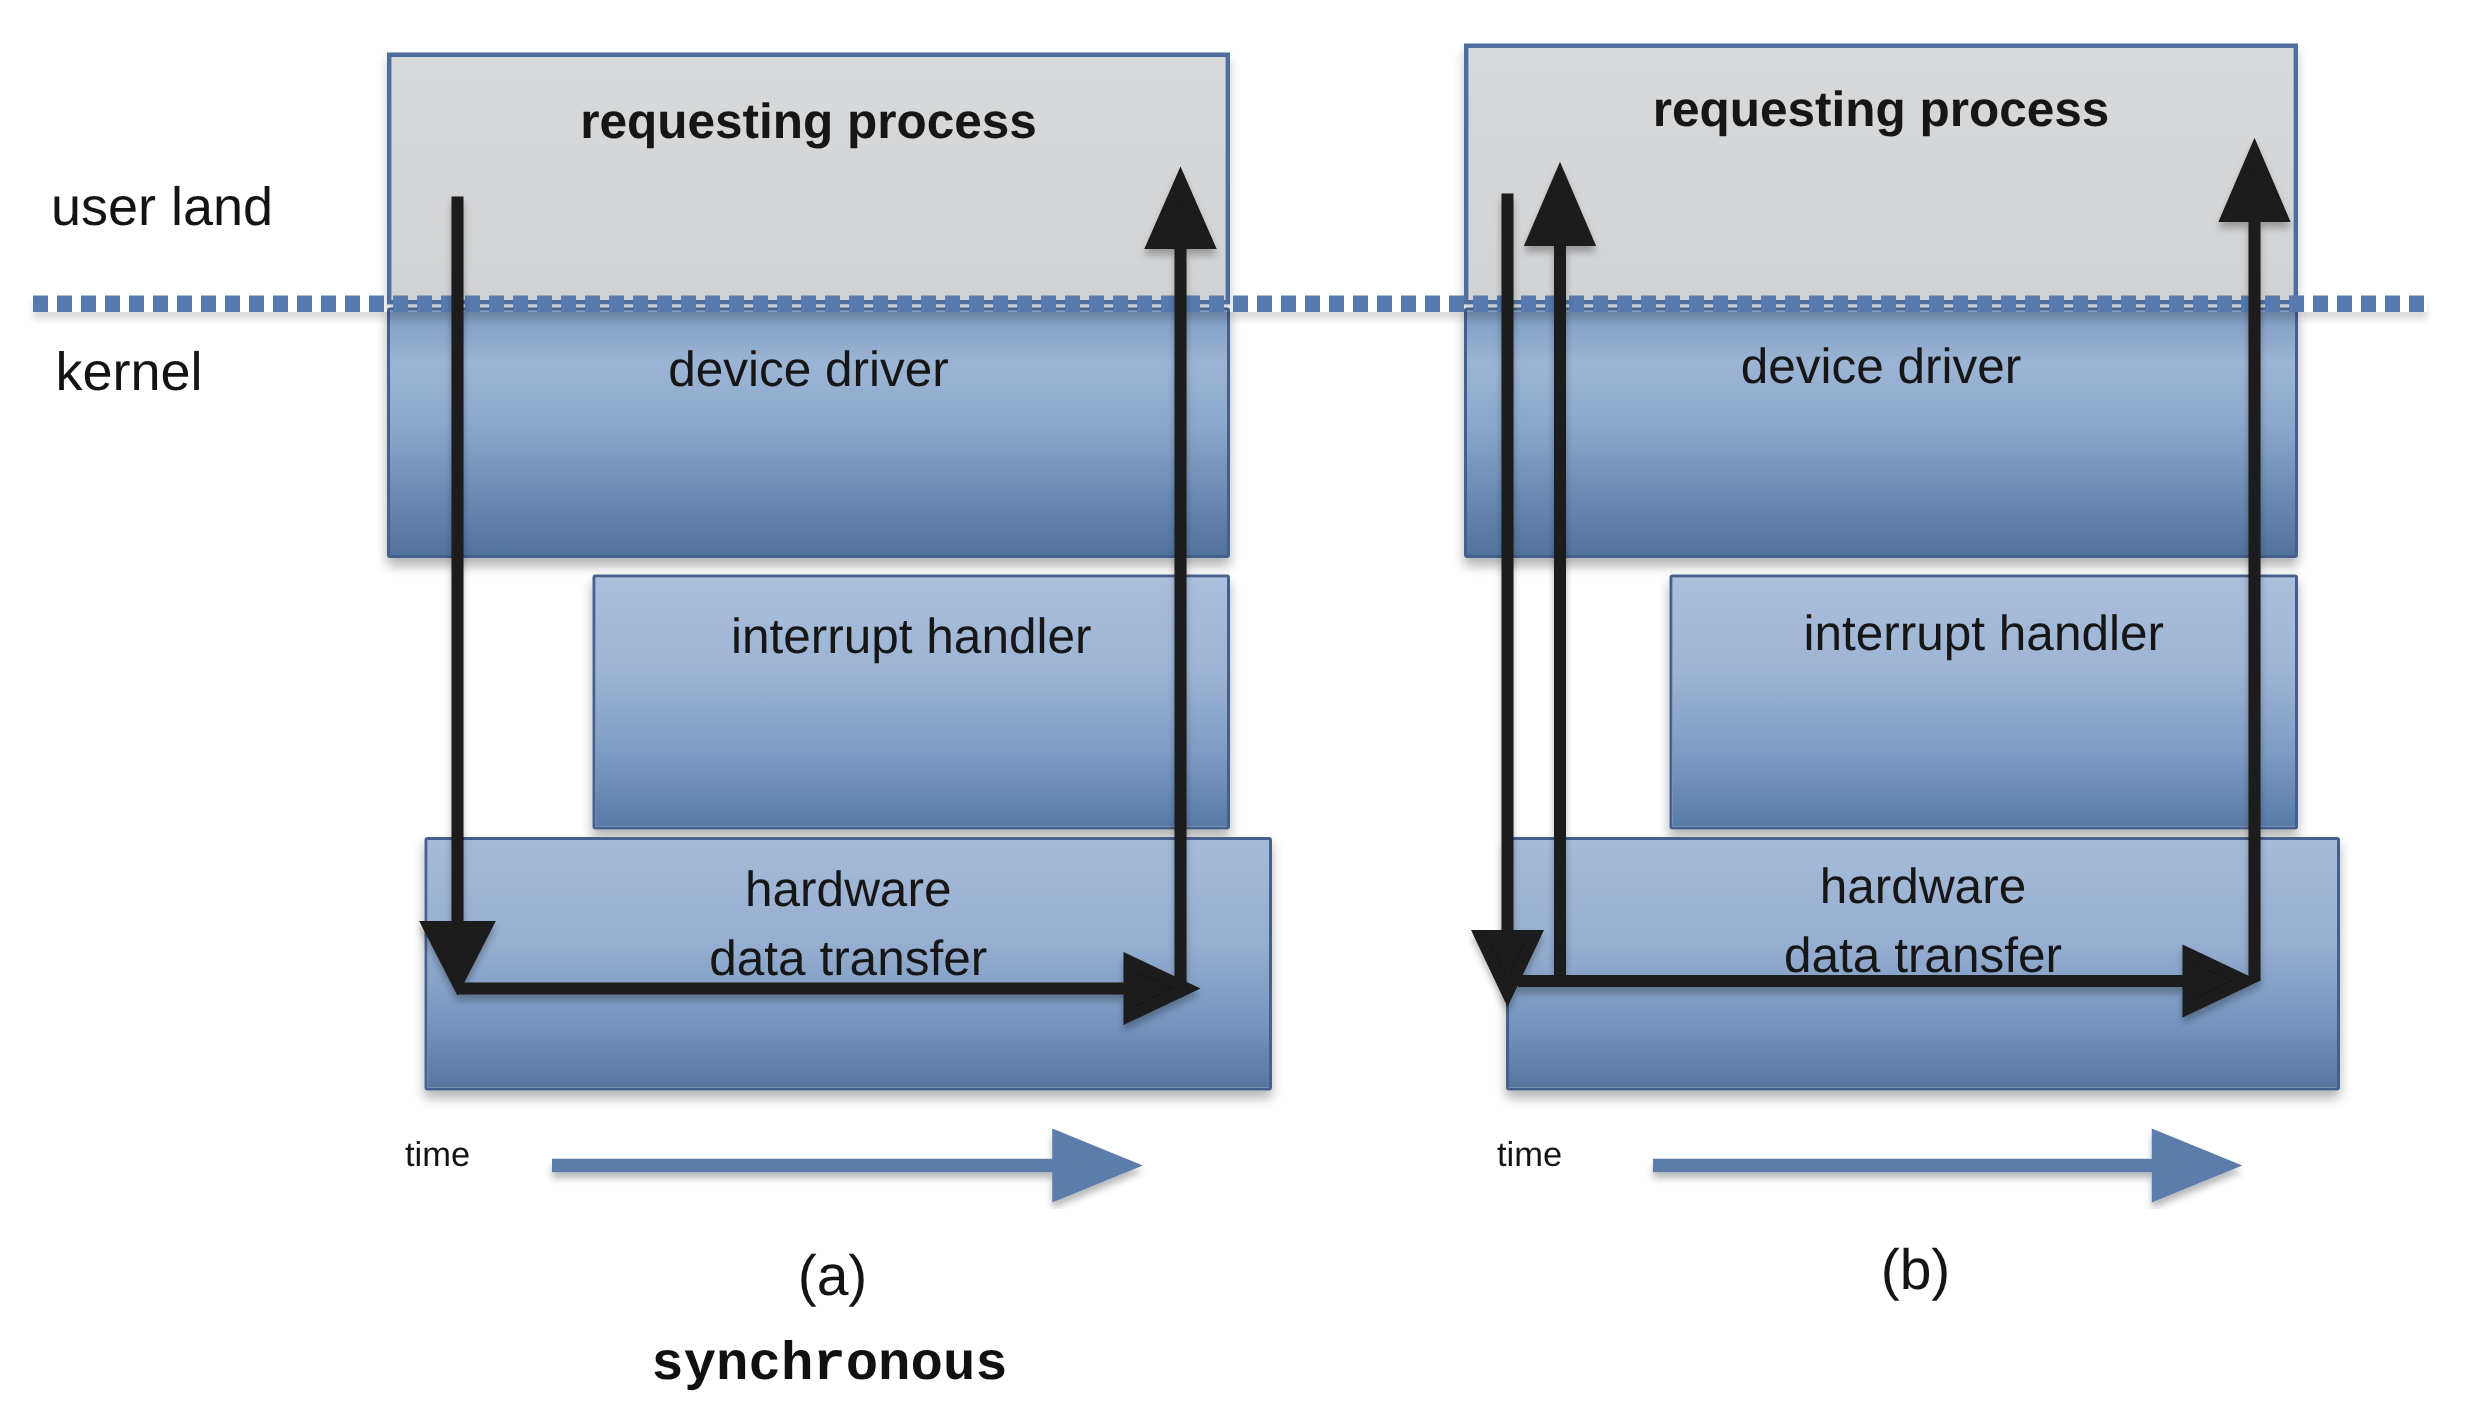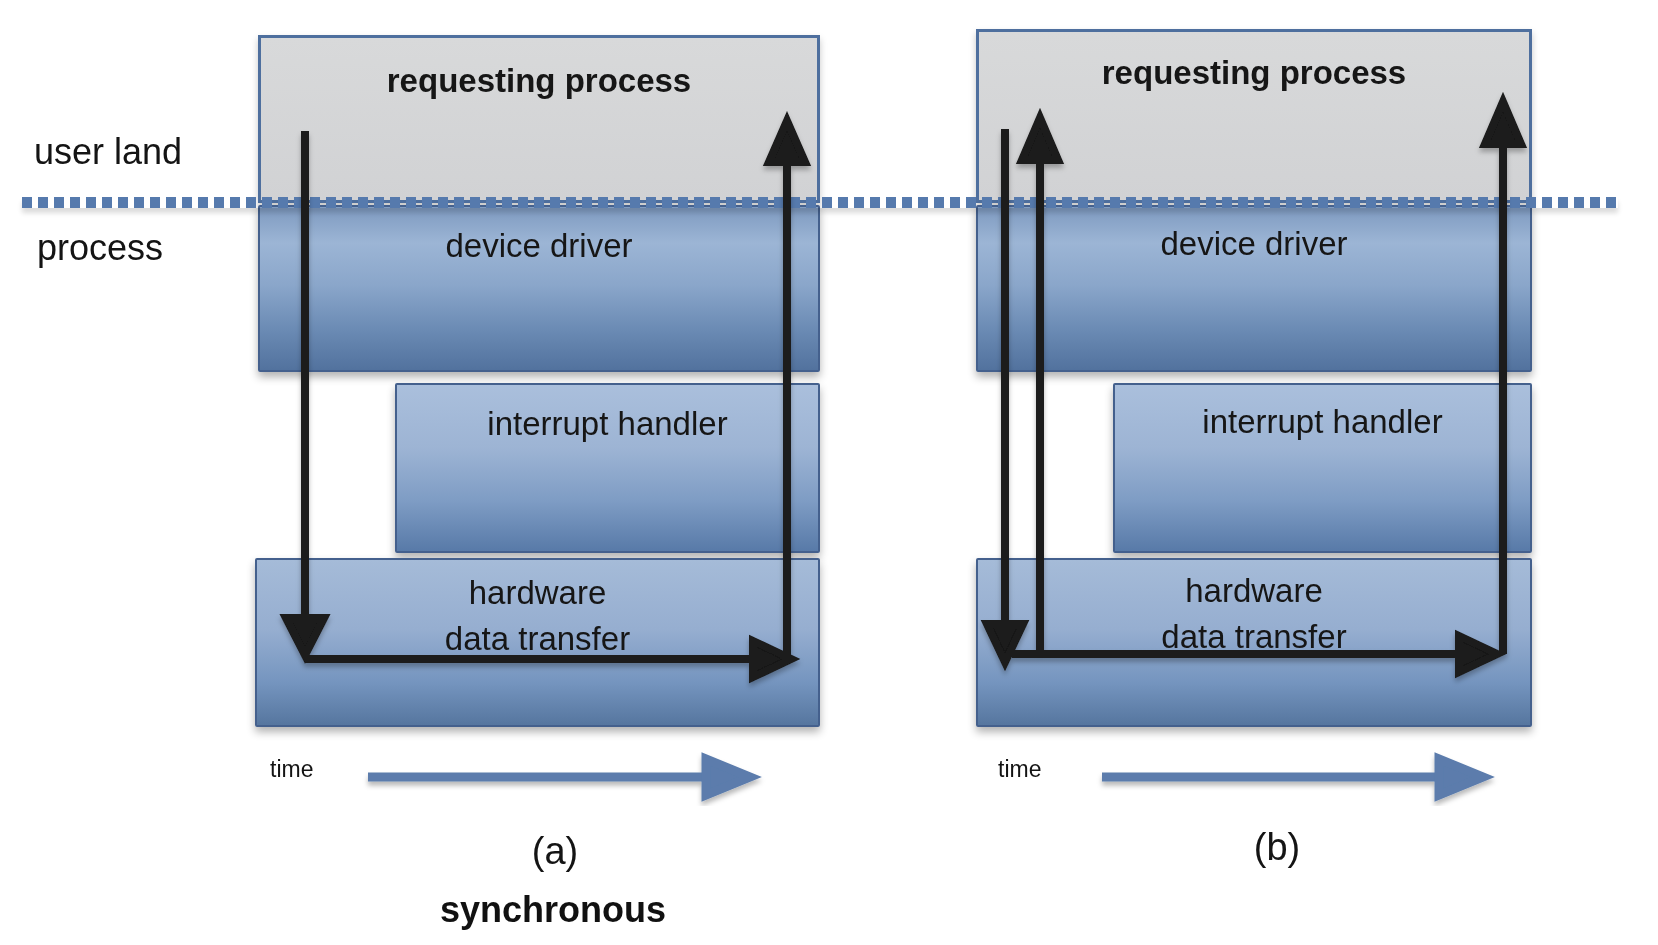--- a/index.html
+++ b/index.html
@@ -18,21 +18,21 @@
     box-shadow:0 4px 7px rgba(0,0,0,0.22);
     font-weight:bold;
   }
   .blue-box {
     border:2px solid #44608d;
     border-radius:2px;
     box-shadow:0 5px 8px rgba(0,0,0,0.30);
   }
   .grad-device   { background:linear-gradient(180deg,#7e9ac0 0%,#9cb5d5 22%,#8aa6ca 48%,#6b8bb4 75%,#52729e 100%); }
   .grad-interrupt{ background:linear-gradient(180deg,#aabfdc 0%,#9db4d4 38%,#7e9cc4 70%,#587aa8 100%); }
-  .grad-hardware { background:linear-gradient(180deg,#a5bbd8 0%,#96aed0 42%,#7595bf 74%,#56769f 100%); }
+  .grad-hardware { background:linear-gradient(180deg,#a5bbd8 0%,#96aed0 42%,#7595bf 74%,#56769f 100%);margin-left:28px; }
 
   .side-label { position:absolute; font-size:36px; color:#141414; z-index:4; }
 
   #separator {
     position:absolute; left:22px; top:197px; width:1596px; height:11px; z-index:5;
     background:repeating-linear-gradient(90deg,#567aad 0 10px,rgba(0,0,0,0) 10px 16px);
     box-shadow:0 5px 5px rgba(0,0,0,0.14);
   }
 
   #waiting-row {
@@ -60,22 +60,22 @@
     z-index:8; pointer-events:none;
   }
   .hw-line1 { line-height:46px; }
   .hw-line2 { line-height:46px; }
 </style>
 </head>
 <body>
 
 <div id="canvas">
 
-  <div class="side-label" style="left:34px; top:131px;">user land</div>
-  <div class="side-label" style="left:37px; top:227px;">process</div>
+  <div class="side-label" style="left:34px; top:117px;">user land</div>
+  <div class="side-label" style="left:37px; top:227px;">kernel</div>
 
   <div class="box gray-box" style="left:258px; top:35px; width:562px; height:168px; padding-top:24px;">
     <span>requesting process</span>
   </div>
 
 
   <div class="box blue-box grad-device" style="left:258px; top:205px; width:562px; height:167px; padding-top:20px;">
     <span>device driver</span>
   </div>
 
@@ -84,21 +84,21 @@
   </div>
 
   <div class="box blue-box grad-hardware" style="left:255px; top:558px; width:565px; height:169px; padding-top:10px;">
     <div class="hw-line1">hardware</div>
     <div class="hw-line2">data transfer</div>
   </div>
 
   <div class="time-label" style="left:270px; top:756px;">time</div>
 
   <div class="caption-letter" style="left:555px; top:830px;">(a)</div>
-  <div class="caption-mode" style="left:553px; top:889px;">synchronous</div>
+  <div class="caption-mode" style="left:553px; top:889px;font-family:Liberation Mono, monospace;">synchronous</div>
 
   <div class="box gray-box" style="left:976px; top:29px; width:556px; height:174px; padding-top:22px;">
     <span>requesting process</span>
   </div>
 
   <div class="box blue-box grad-device" style="left:976px; top:205px; width:556px; height:167px; padding-top:18px;">
     <span>device driver</span>
   </div>
 
   <div class="box blue-box grad-interrupt" style="left:1113px; top:383px; width:419px; height:170px; padding-top:18px;">

